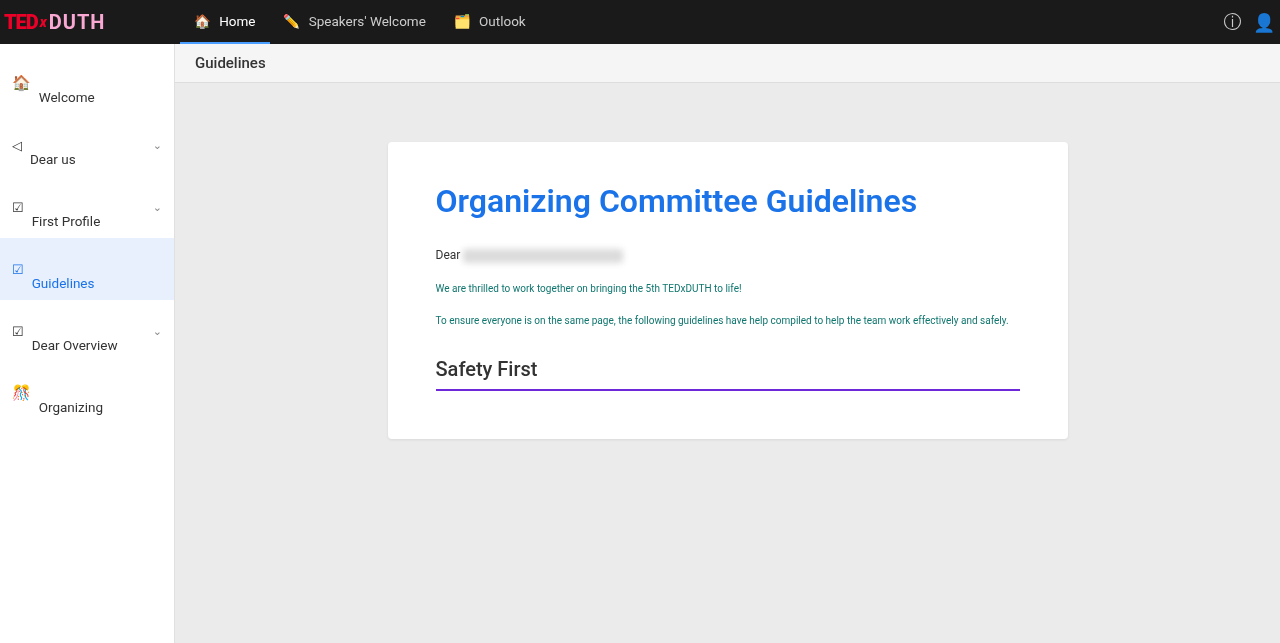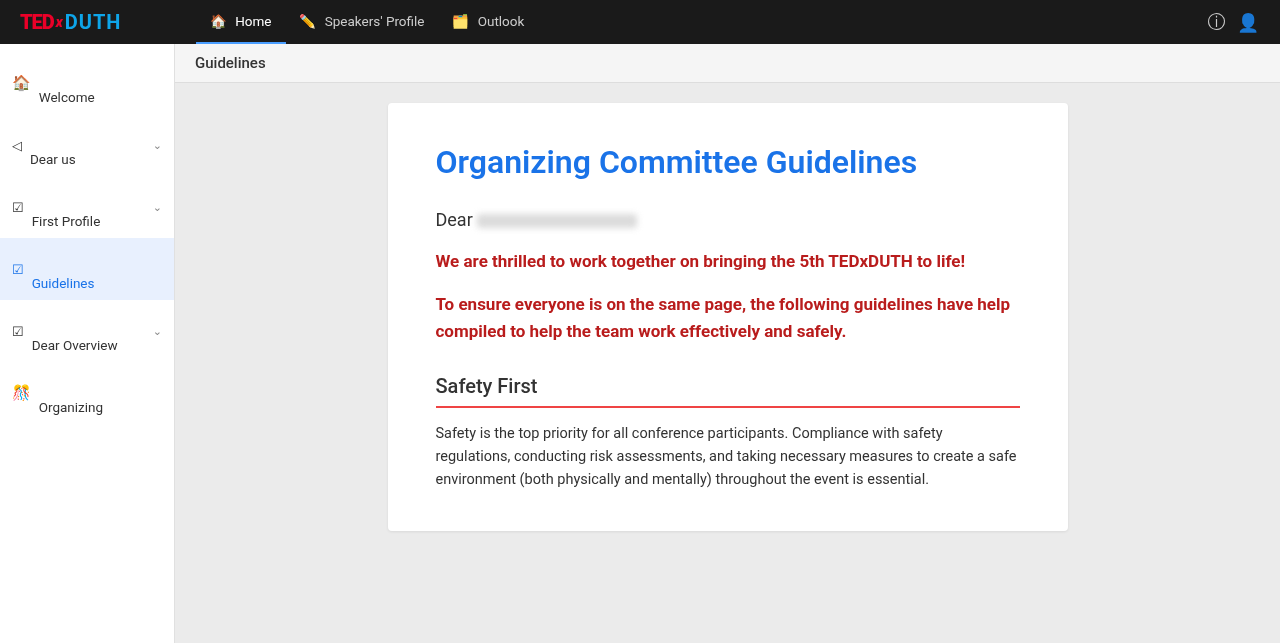--- a/index.html
+++ b/index.html
@@ -4,21 +4,21 @@
   <style>
     * { margin: 0; padding: 0; box-sizing: border-box; }
     body { font-family: -apple-system, BlinkMacSystemFont, 'Segoe UI', Roboto, sans-serif; display: flex; flex-direction: column; height: 643px; overflow: hidden; background: #f0f0f0; }
 
     
     .topnav {
       background: #1a1a1a;
       height: 44px;
       display: flex;
       align-items: center;
-      padding: 0 20px;
+      padding: 0 4px;
       flex-shrink: 0;
       gap: 0;
     }
     .topnav-logo {
       display: flex;
       align-items: center;
       gap: 2px;
       margin-right: 16px;
       width: 160px;
     }
@@ -29,21 +29,21 @@
       letter-spacing: -1px;
     }
     .logo-x {
       color: #eb0028;
       font-weight: 900;
       font-size: 14px;
       vertical-align: super;
       font-style: italic;
     }
     .logo-duth {
-      color: #0ea5e9;
+      color: #f9a8d4;
       font-weight: 700;
       font-size: 20px;
       letter-spacing: 1px;
     }
     .topnav-items {
       display: flex;
       align-items: center;
       gap: 0;
       flex: 1;
     }
@@ -135,66 +135,66 @@
       overflow-y: auto;
       background: #ebebeb;
       padding: 20px;
       display: flex;
       justify-content: center;
     }
     .main-inner {
       display: flex;
       flex-direction: column;
       width: 100%;
+      margin-top: 39px;
     }
     .content-card {
       background: #fff;
       border-radius: 4px;
       padding: 40px 48px;
       max-width: 680px;
       width: 100%;
       margin: 0 auto;
       box-shadow: 0 1px 3px rgba(0,0,0,0.08);
     }
     .card-title {
       font-size: 32px;
       font-weight: 600;
       color: #1a73e8;
       margin-bottom: 28px;
     }
     .dear-line {
-      font-size: 18px;
+      font-size: 12px;
       color: #333;
       margin-bottom: 18px;
     }
     .blurred-name {
       display: inline-block;
       background: #ccc;
       border-radius: 3px;
       width: 160px;
       height: 14px;
       vertical-align: middle;
       filter: blur(3px);
       opacity: 0.7;
     }
     .body-text {
-      font-size: 17px;
-      color: #b91c1c;
+      font-size: 10px;
+      color: #0f766e;
       line-height: 1.6;
       margin-bottom: 16px;
-      font-weight: bold;
     }
     .section-title {
       font-size: 20px;
       font-weight: 500;
       color: #333;
       margin-top: 28px;
       margin-bottom: 8px;
       padding-bottom: 8px;
-      border-bottom: 2px solid #ef4444;
+      border-bottom: 2px solid #6d28d9;
     }
     .section-body {
       font-size: 14.5px;
       color: #333;
       line-height: 1.6;
       margin-top: 14px;
     }
 
     .right-area {
       flex: 1;
@@ -208,21 +208,21 @@
 <body>
 
 <nav class="topnav">
   <div class="topnav-logo">
     <span class="logo-ted">TED</span>
       <span class="logo-x">x</span>
     <span class="logo-duth">DUTH</span>
   </div>
   <div class="topnav-items">
     <a class="nav-item active">🏠&nbsp;<span>Home</span></a>
-    <a class="nav-item">✏️&nbsp;<span>Speakers' Profile</span></a>
+    <a class="nav-item">✏️&nbsp;<span>Speakers' Welcome</span></a>
     <a class="nav-item">🗂️&nbsp;<span>Outlook</span></a>
   </div>
   <div class="topnav-right">
     <span class="topnav-icon">ⓘ</span>
     <span class="topnav-icon">👤</span>
   </div>
 </nav>
 
 <div class="content-wrap">
 
@@ -268,19 +268,18 @@
           <h1 class="card-title">Organizing Committee Guidelines</h1>
 
           <p class="dear-line">
             <span>Dear</span>&nbsp;<span class="blurred-name"></span>
           </p>
 
           <p class="body-text">We are thrilled to work together on bringing the 5th TEDxDUTH to life!</p>
           <p class="body-text">To ensure everyone is on the same page, the following guidelines have help compiled to help the team work effectively and safely.</p>
 
           <h2 class="section-title">Safety First</h2>
-          <p class="section-body">Safety is the top priority for all conference participants. Compliance with safety regulations, conducting risk assessments, and taking necessary measures to create a safe environment (both physically and mentally) throughout the event is essential.</p>
 
         </div>
       </div>
     </div>
   </div>
 </div>
 
 </body></html>

